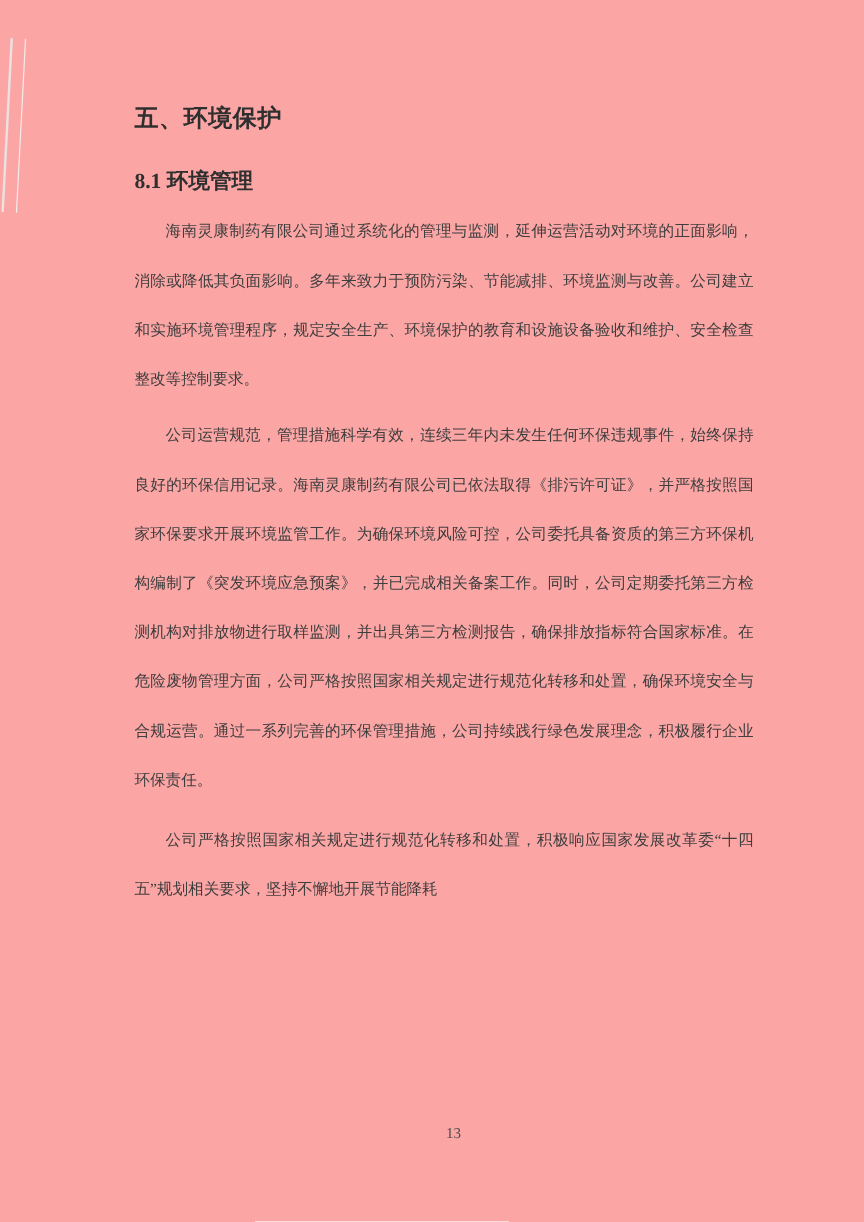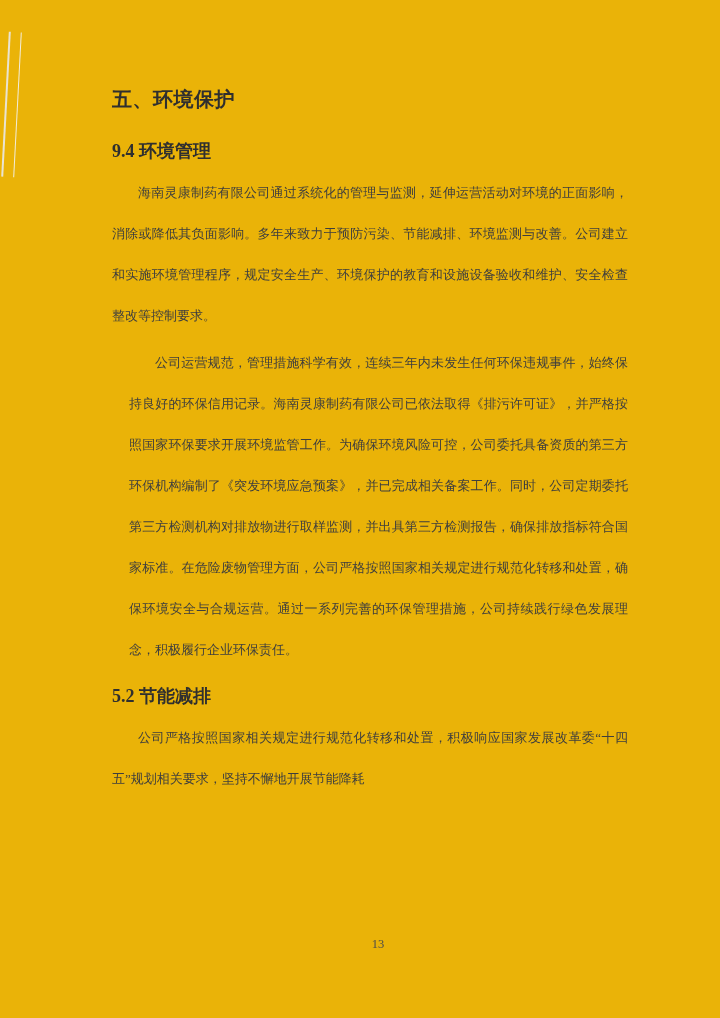--- a/index.html
+++ b/index.html
@@ -4,21 +4,21 @@
 <style>
   html, body {
     margin: 0;
     padding: 0;
     background: #ffffff;
   }
   .page {
     position: relative;
     width: 720px;
     height: 1018px;
-    background: #eab308;
+    background: #fca5a5;
     box-sizing: border-box;
     padding: 86px 92px 0 112px;
     font-family: "Liberation Serif", "DejaVu Serif", serif;
     color: #3e3e3e;
     overflow: hidden;
   }
   
   .scan-artifact {
     position: absolute;
     left: 5px;
@@ -51,21 +51,20 @@
     font-size: 13px;
     line-height: 41px;
     text-align: justify;
     text-justify: inter-ideograph;
     text-indent: 2em;
     color: #3e3e3e;
     word-break: break-all;
   }
   .body-paragraph.tight {
     margin-top: 6px;
-    margin-left: 17px;
   }
   .section-heading.second {
     margin-top: 14px;
   }
   .page-number {
     position: absolute;
     left: 18px;
     bottom: 66px;
     width: 100%;
     text-align: center;
@@ -76,25 +75,24 @@
 </style>
 </head>
 <body>
 
 <div class="page">
 
   <div class="scan-artifact"></div>
 
   <h1 class="chapter-title">五、环境保护</h1>
 
-  <h2 class="section-heading">9.4 环境管理</h2>
+  <h2 class="section-heading">8.1 环境管理</h2>
 
   <p class="body-paragraph">海南灵康制药有限公司通过系统化的管理与监测，延伸运营活动对环境的正面影响，消除或降低其负面影响。多年来致力于预防污染、节能减排、环境监测与改善。公司建立和实施环境管理程序，规定安全生产、环境保护的教育和设施设备验收和维护、安全检查整改等控制要求。</p>
 
   <p class="body-paragraph tight">公司运营规范，管理措施科学有效，连续三年内未发生任何环保违规事件，始终保持良好的环保信用记录。海南灵康制药有限公司已依法取得《排污许可证》，并严格按照国家环保要求开展环境监管工作。为确保环境风险可控，公司委托具备资质的第三方环保机构编制了《突发环境应急预案》，并已完成相关备案工作。同时，公司定期委托第三方检测机构对排放物进行取样监测，并出具第三方检测报告，确保排放指标符合国家标准。在危险废物管理方面，公司严格按照国家相关规定进行规范化转移和处置，确保环境安全与合规运营。通过一系列完善的环保管理措施，公司持续践行绿色发展理念，积极履行企业环保责任。</p>
 
-  <h2 class="section-heading second">5.2 节能减排</h2>
 
   <p class="body-paragraph">公司严格按照国家相关规定进行规范化转移和处置，积极响应国家发展改革委“十四五”规划相关要求，坚持不懈地开展节能降耗</p>
 
   <div class="page-number">13</div>
 
 </div>
 
 </body></html>

